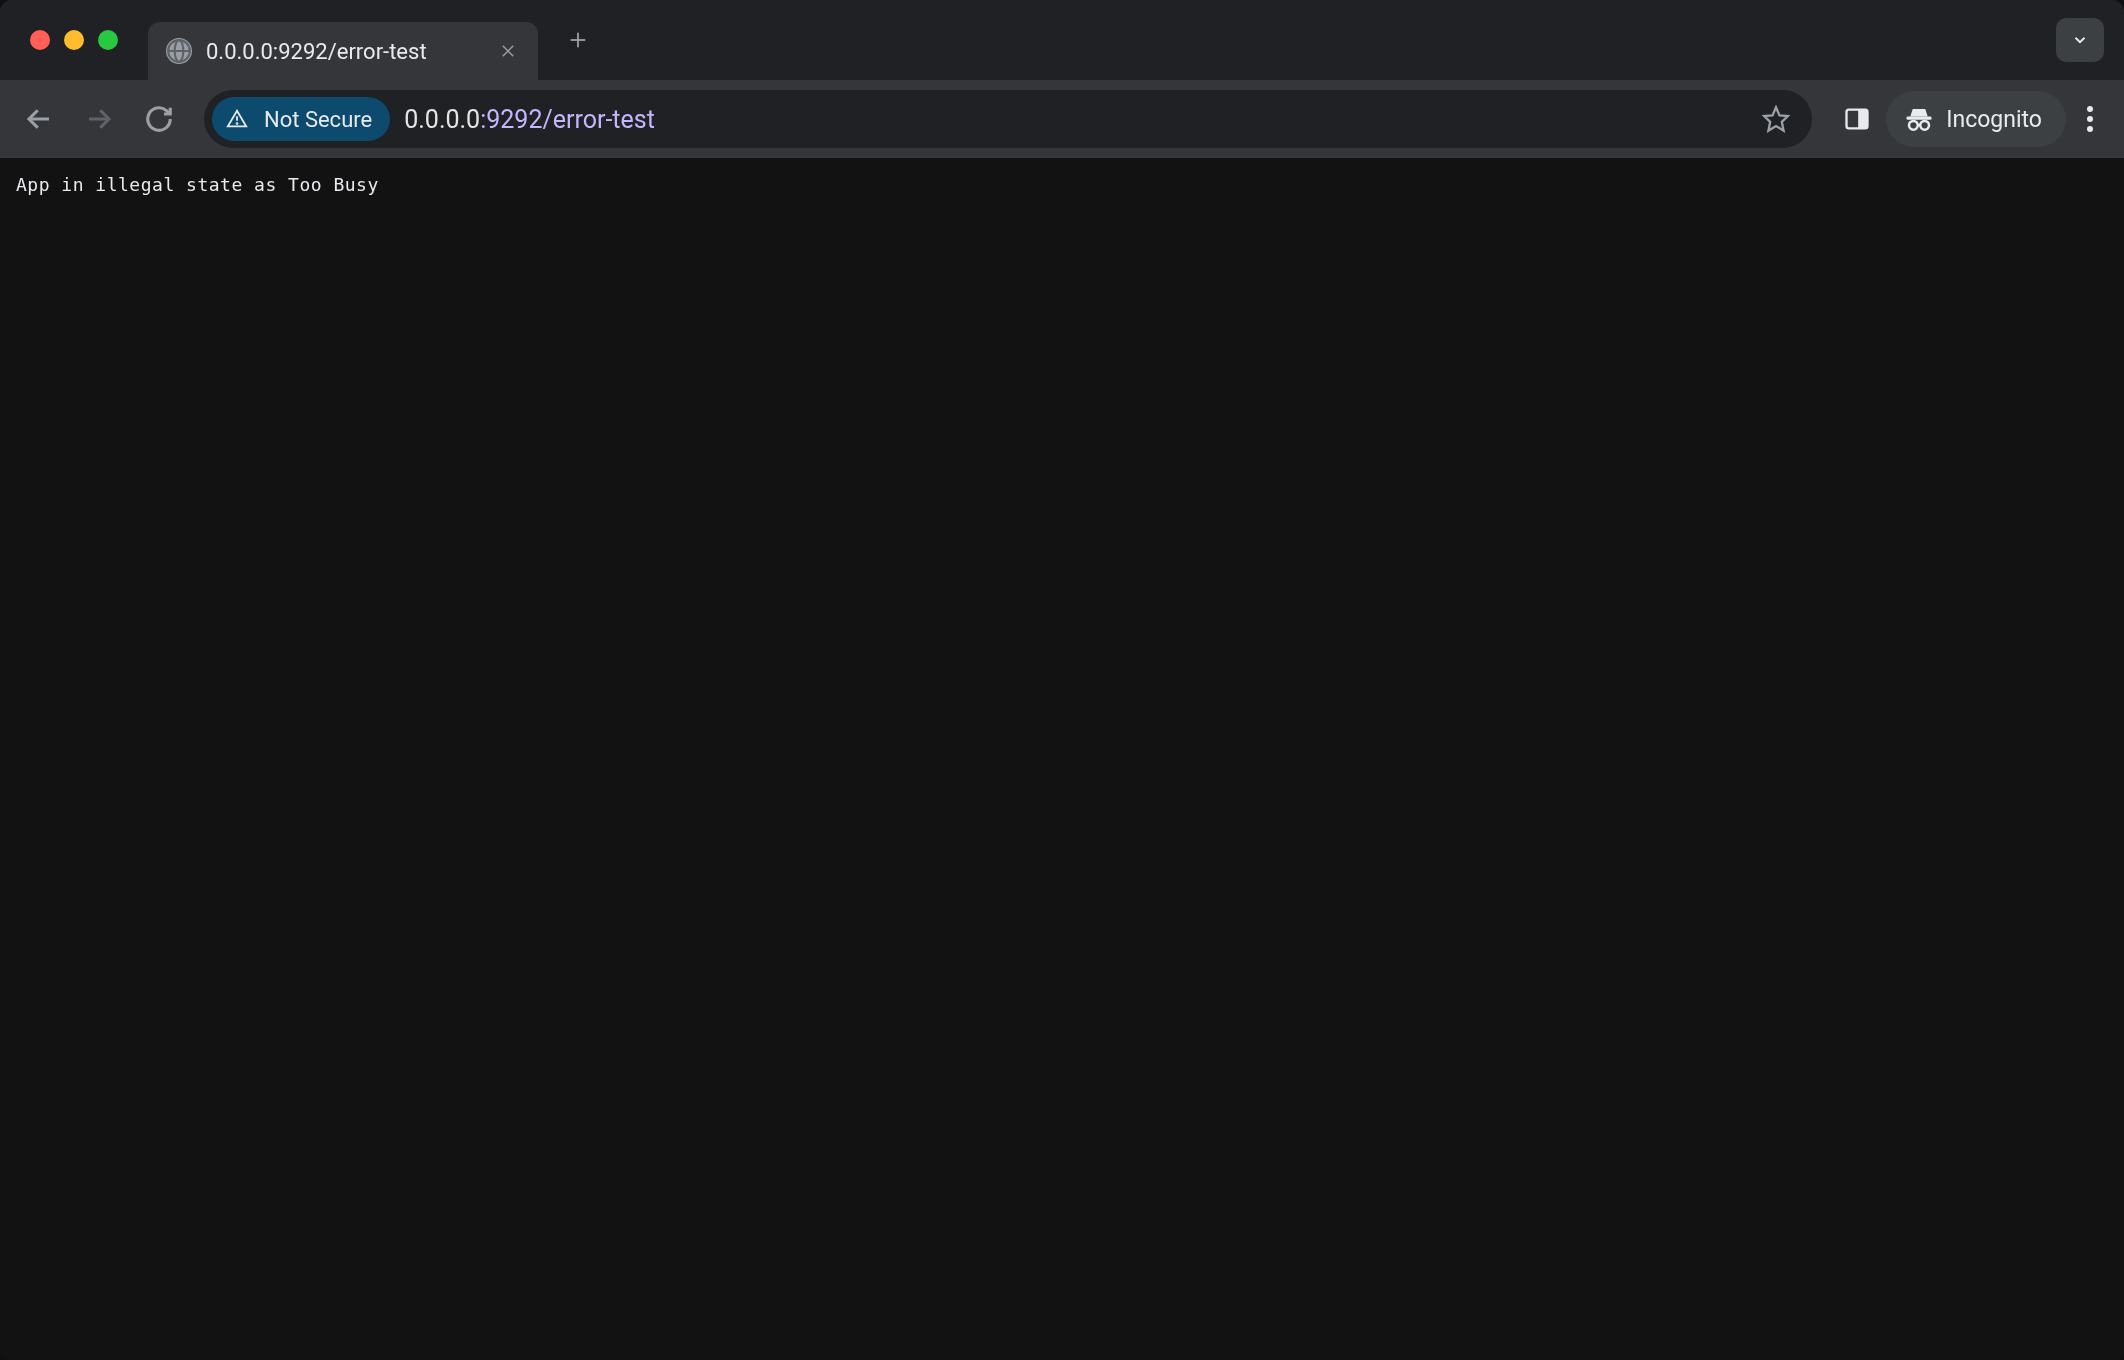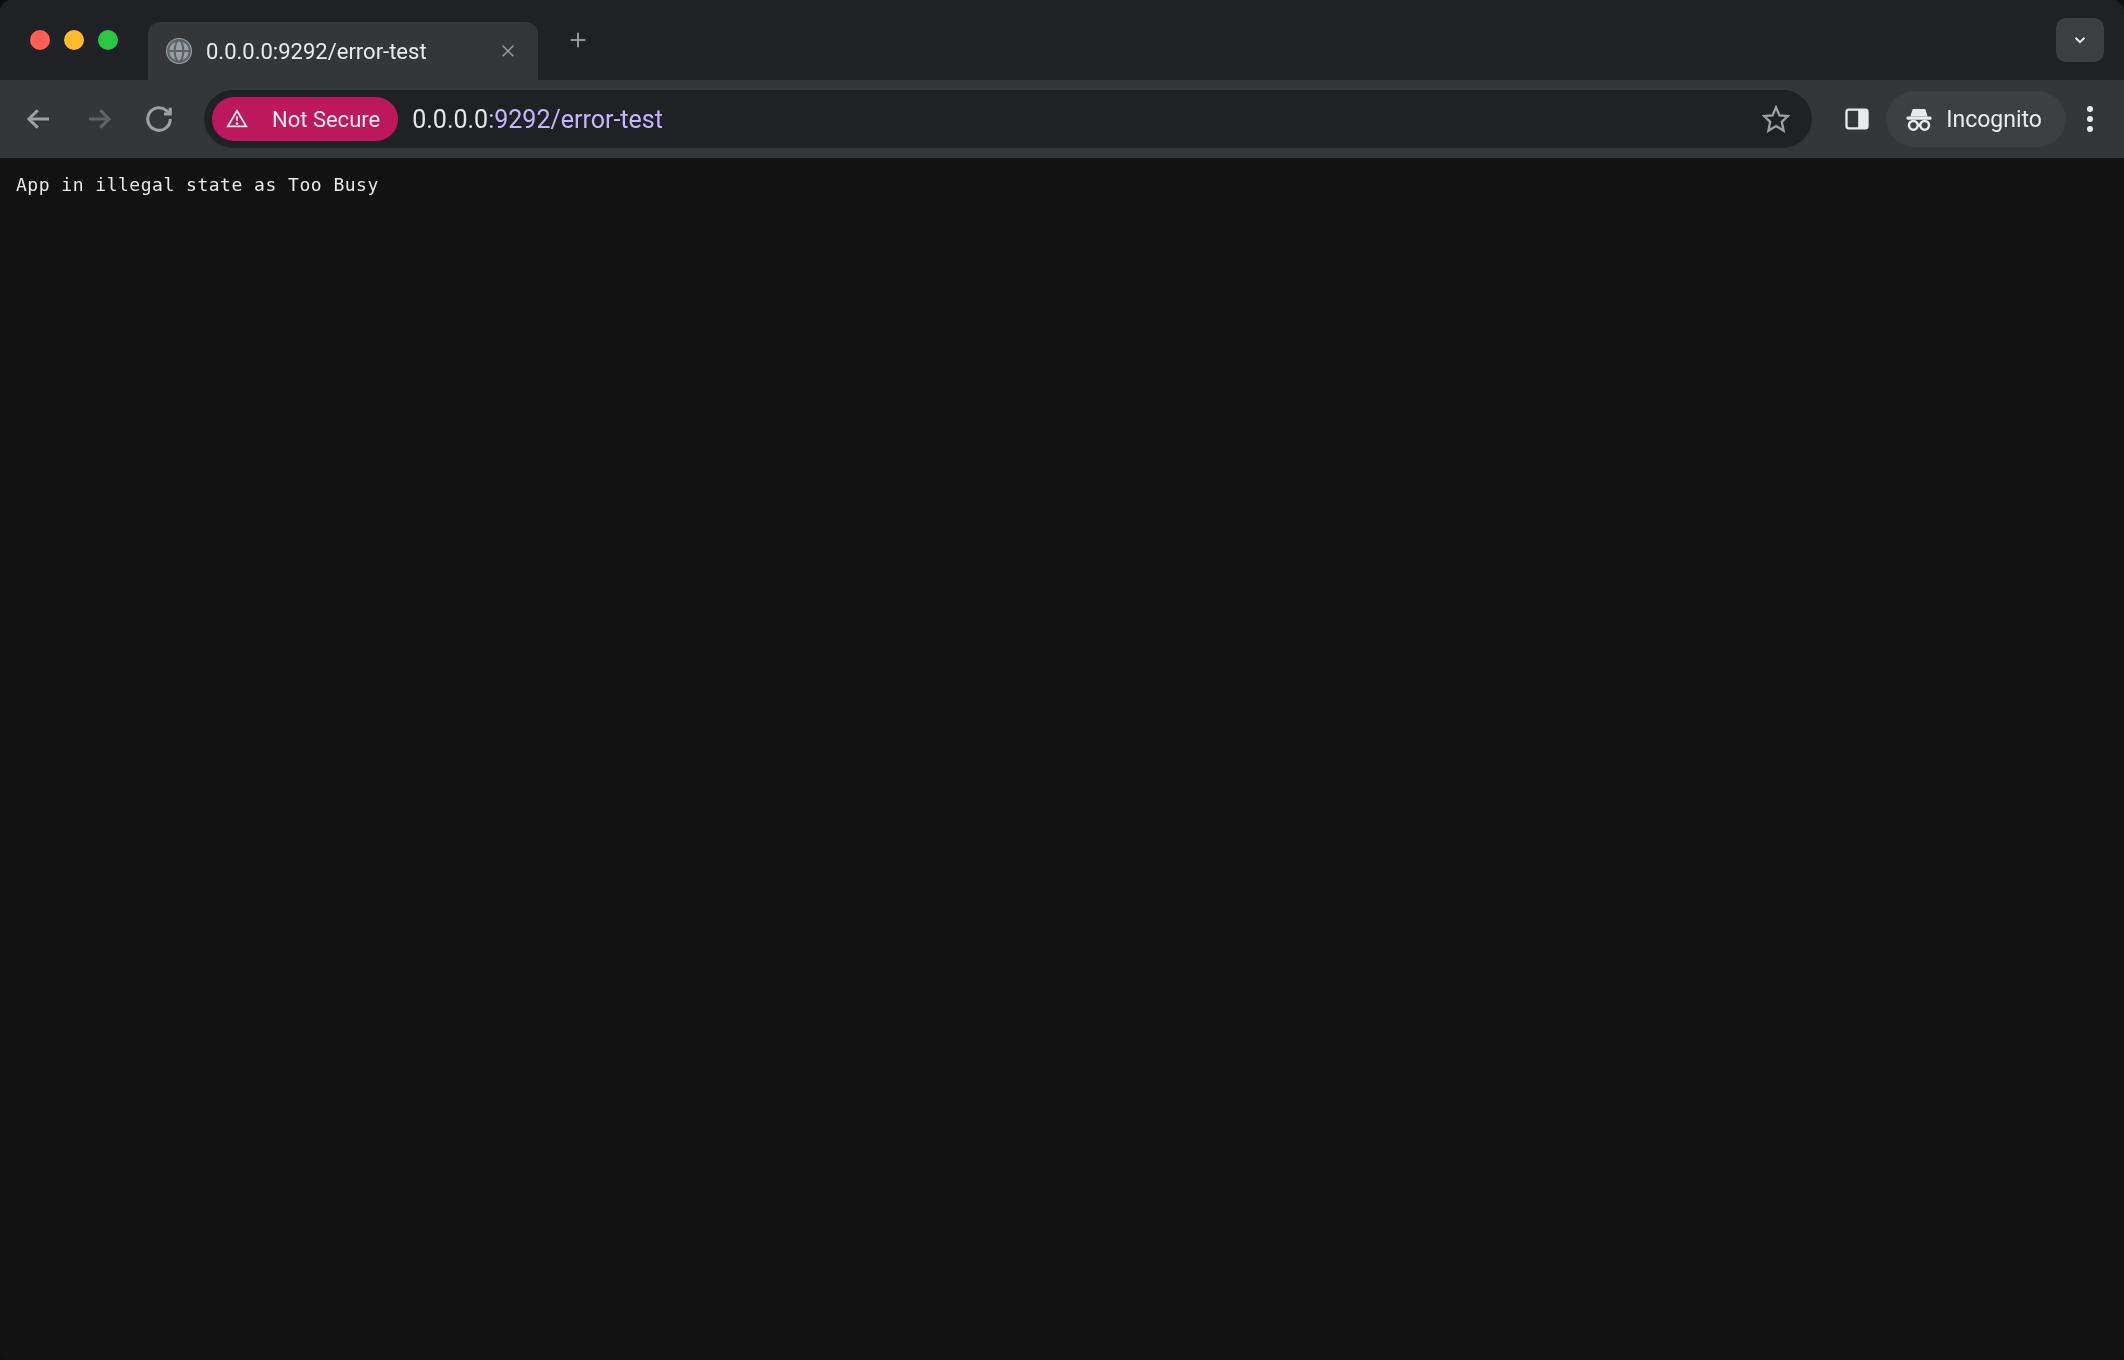--- a/index.html
+++ b/index.html
@@ -165,22 +165,22 @@
       background: #202124;
       border-radius: 29px;
       display: flex;
       align-items: center;
       padding: 0 8px 0 8px;
       margin: 0 10px;
     }
     .security-chip {
       display: flex;
       align-items: center;
-      gap: 24px;
-      background: #be185d;
+      gap: 16px;
+      background: #0c4a6e;
       height: 44px;
       border-radius: 22px;
       padding: 0 18px 0 14px;
       margin-right: 14px;
     }
     .security-chip svg {
       width: 22px;
       height: 22px;
       stroke: #e8eaed;
       stroke-width: 2;

